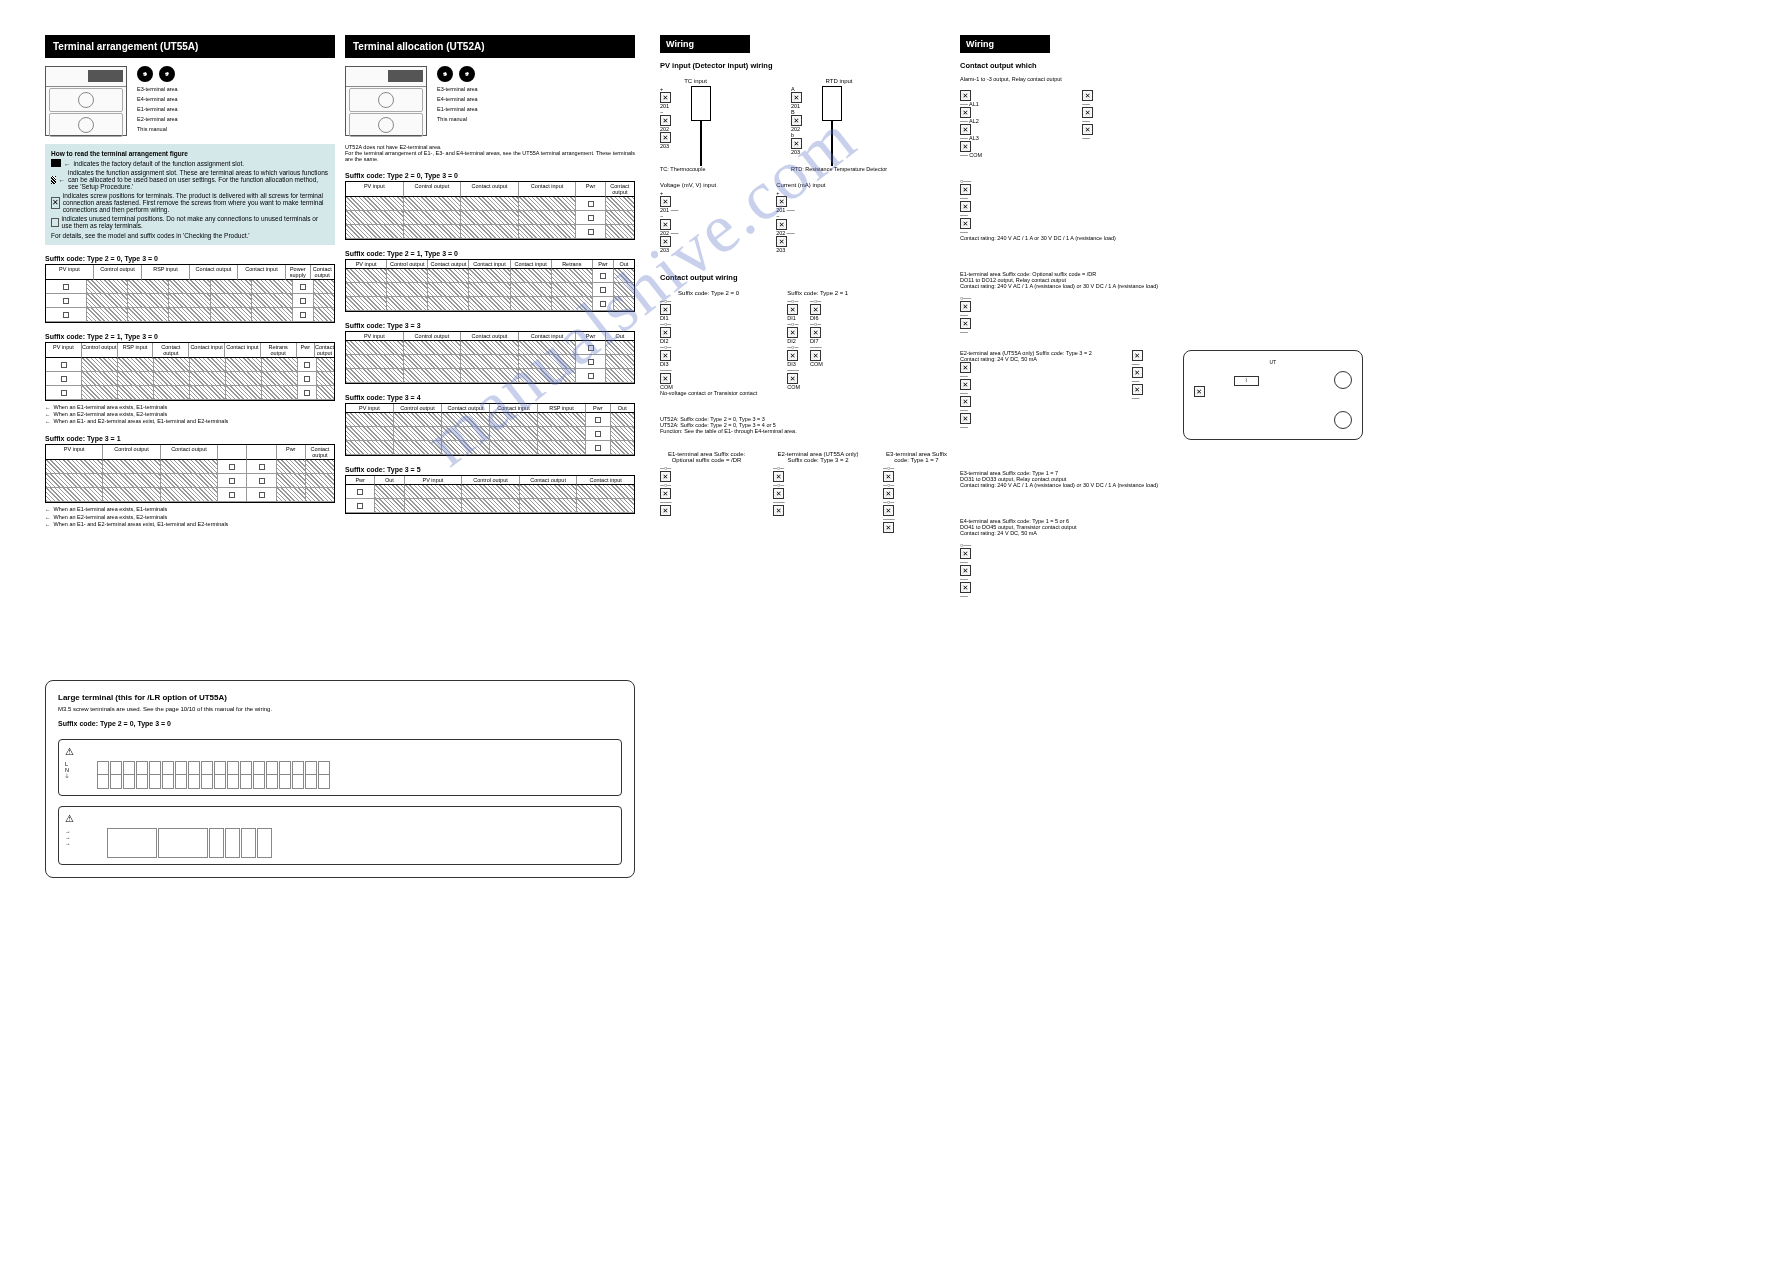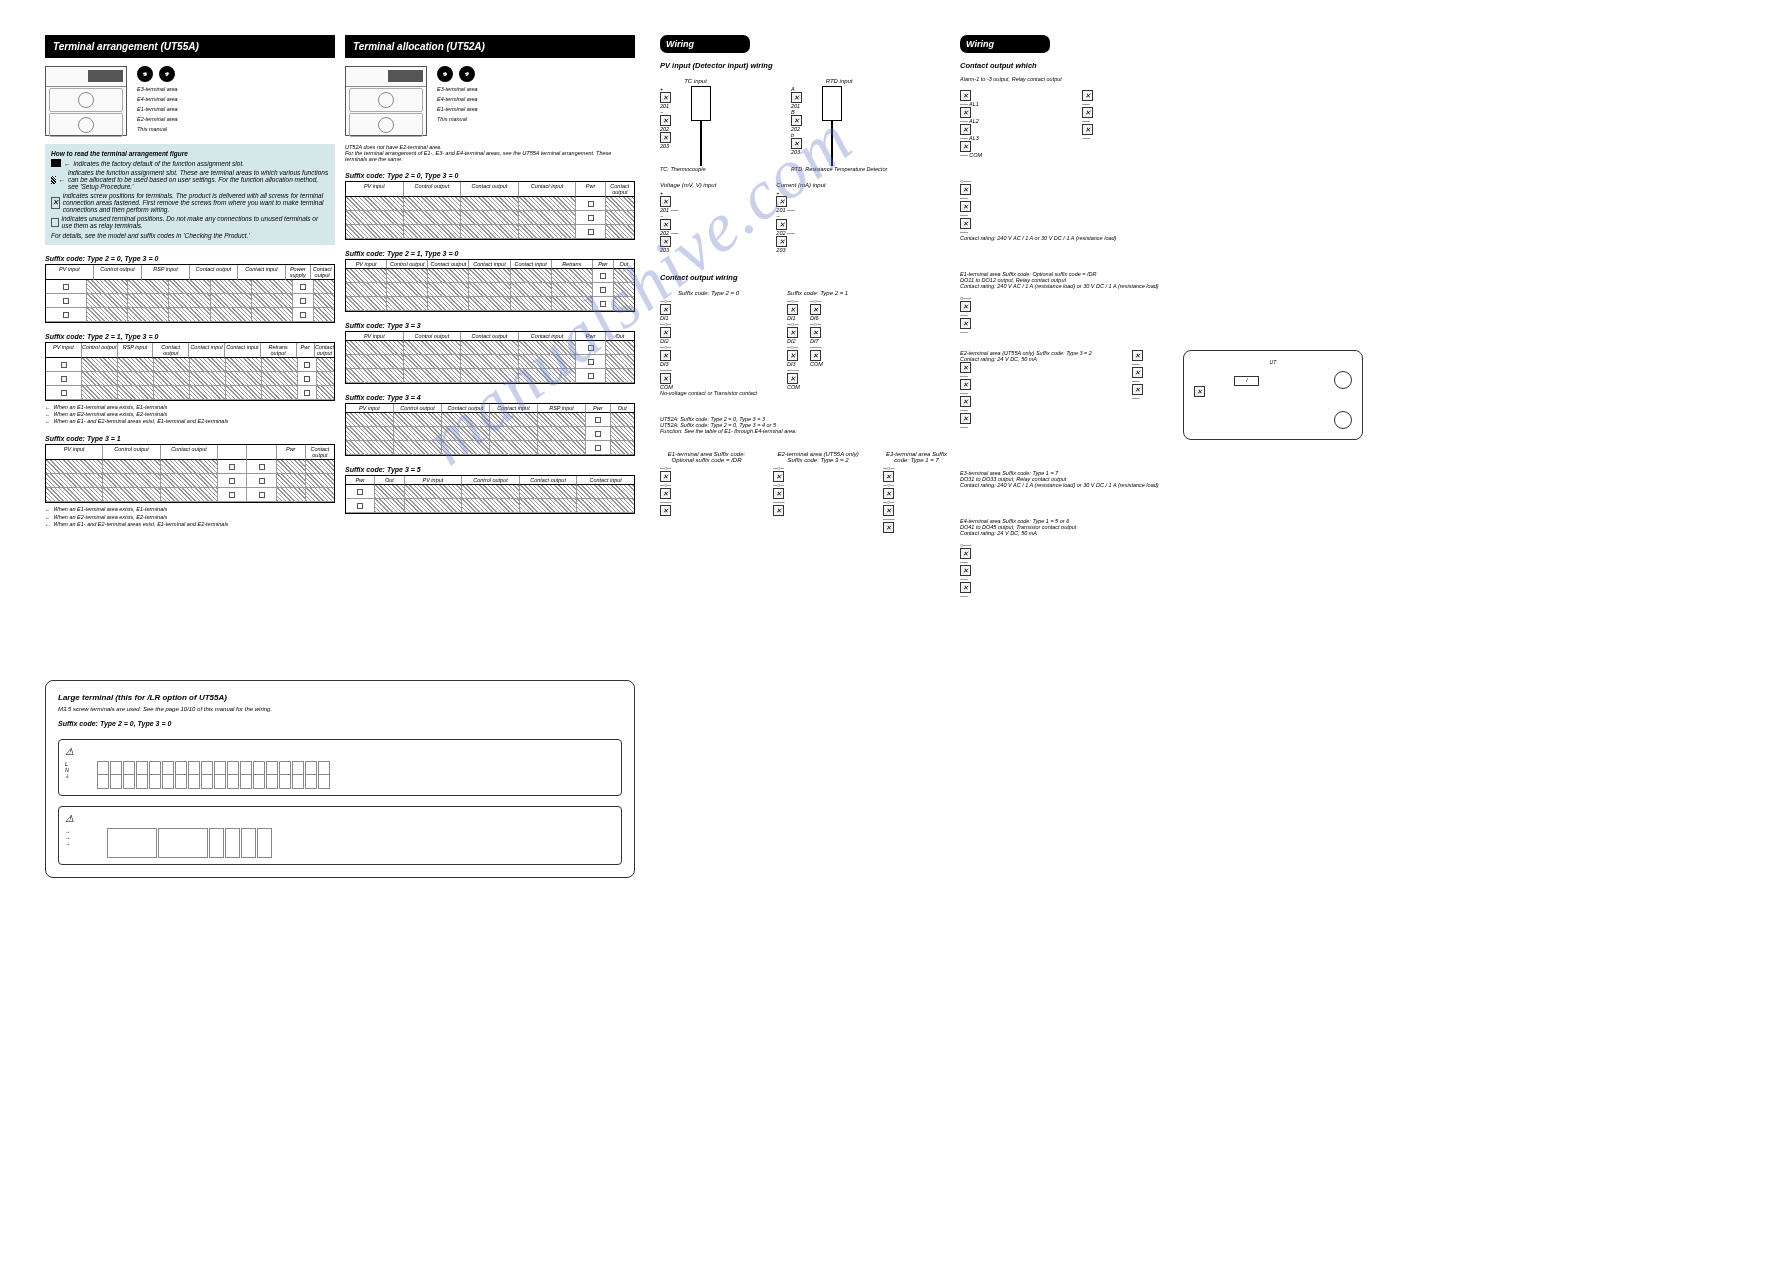--- a/index.html
+++ b/index.html
@@ -1,26 +1,26 @@
 <!DOCTYPE html>
 <html><head>
 <meta charset="utf-8">
 <style>
 * { margin: 0; padding: 0; box-sizing: border-box; }
 body { font-family: Arial, sans-serif; font-size: 7px; background: #fff; width: 1787px; height: 1263px; position: relative; color: #000; }
-.page { position: relative; padding: 40px; font-style: italic; }
+.page { position: relative; padding: 40px; }
 
 .col { position: absolute; }
 .col1 { left: 45px; top: 35px; width: 290px; }
 .col2 { left: 345px; top: 35px; width: 290px; }
 .col3 { left: 660px; top: 35px; width: 290px; }
 .col4 { left: 960px; top: 35px; width: 440px; }
 
 .header-bar { background: #000; color: #fff; font-size: 10px; padding: 6px 8px; font-weight: bold; margin-bottom: 2px; }
-.header-thin { background: #000; color: #fff; font-size: 9px; padding: 4px 6px; font-weight: bold; width: 90px; margin-bottom: 8px; border-radius: 7px; }
+.header-thin { background: #000; color: #fff; font-size: 9px; padding: 4px 6px; font-weight: bold; width: 90px; margin-bottom: 8px; }
 
 .unit-img { display: flex; gap: 10px; align-items: flex-start; margin: 8px 0; }
 .unit-box { width: 82px; height: 70px; border: 1px solid #555; position: relative; background: #fafafa; }
 .unit-top { height: 20px; border-bottom: 1px solid #888; position: relative; }
 .unit-disp { position: absolute; right: 3px; top: 3px; width: 35px; height: 12px; background: #555; }
 .unit-slot { height: 24px; border-bottom: 1px solid #888; margin: 1px 3px; border: 1px solid #aaa; border-radius: 2px; position: relative; }
 .unit-circle { width: 16px; height: 16px; border: 1px solid #888; border-radius: 50%; position: absolute; left: 50%; top: 50%; transform: translate(-50%, -50%); }
 .circ-label { width: 16px; height: 16px; border: 6px solid #000000; border-radius: 50%; display: inline-flex; align-items: center; justify-content: center; font-size: 8px; }
 
 .legend-box { background: #d4e8ea; padding: 6px; margin: 8px 0; font-size: 6.5px; }

